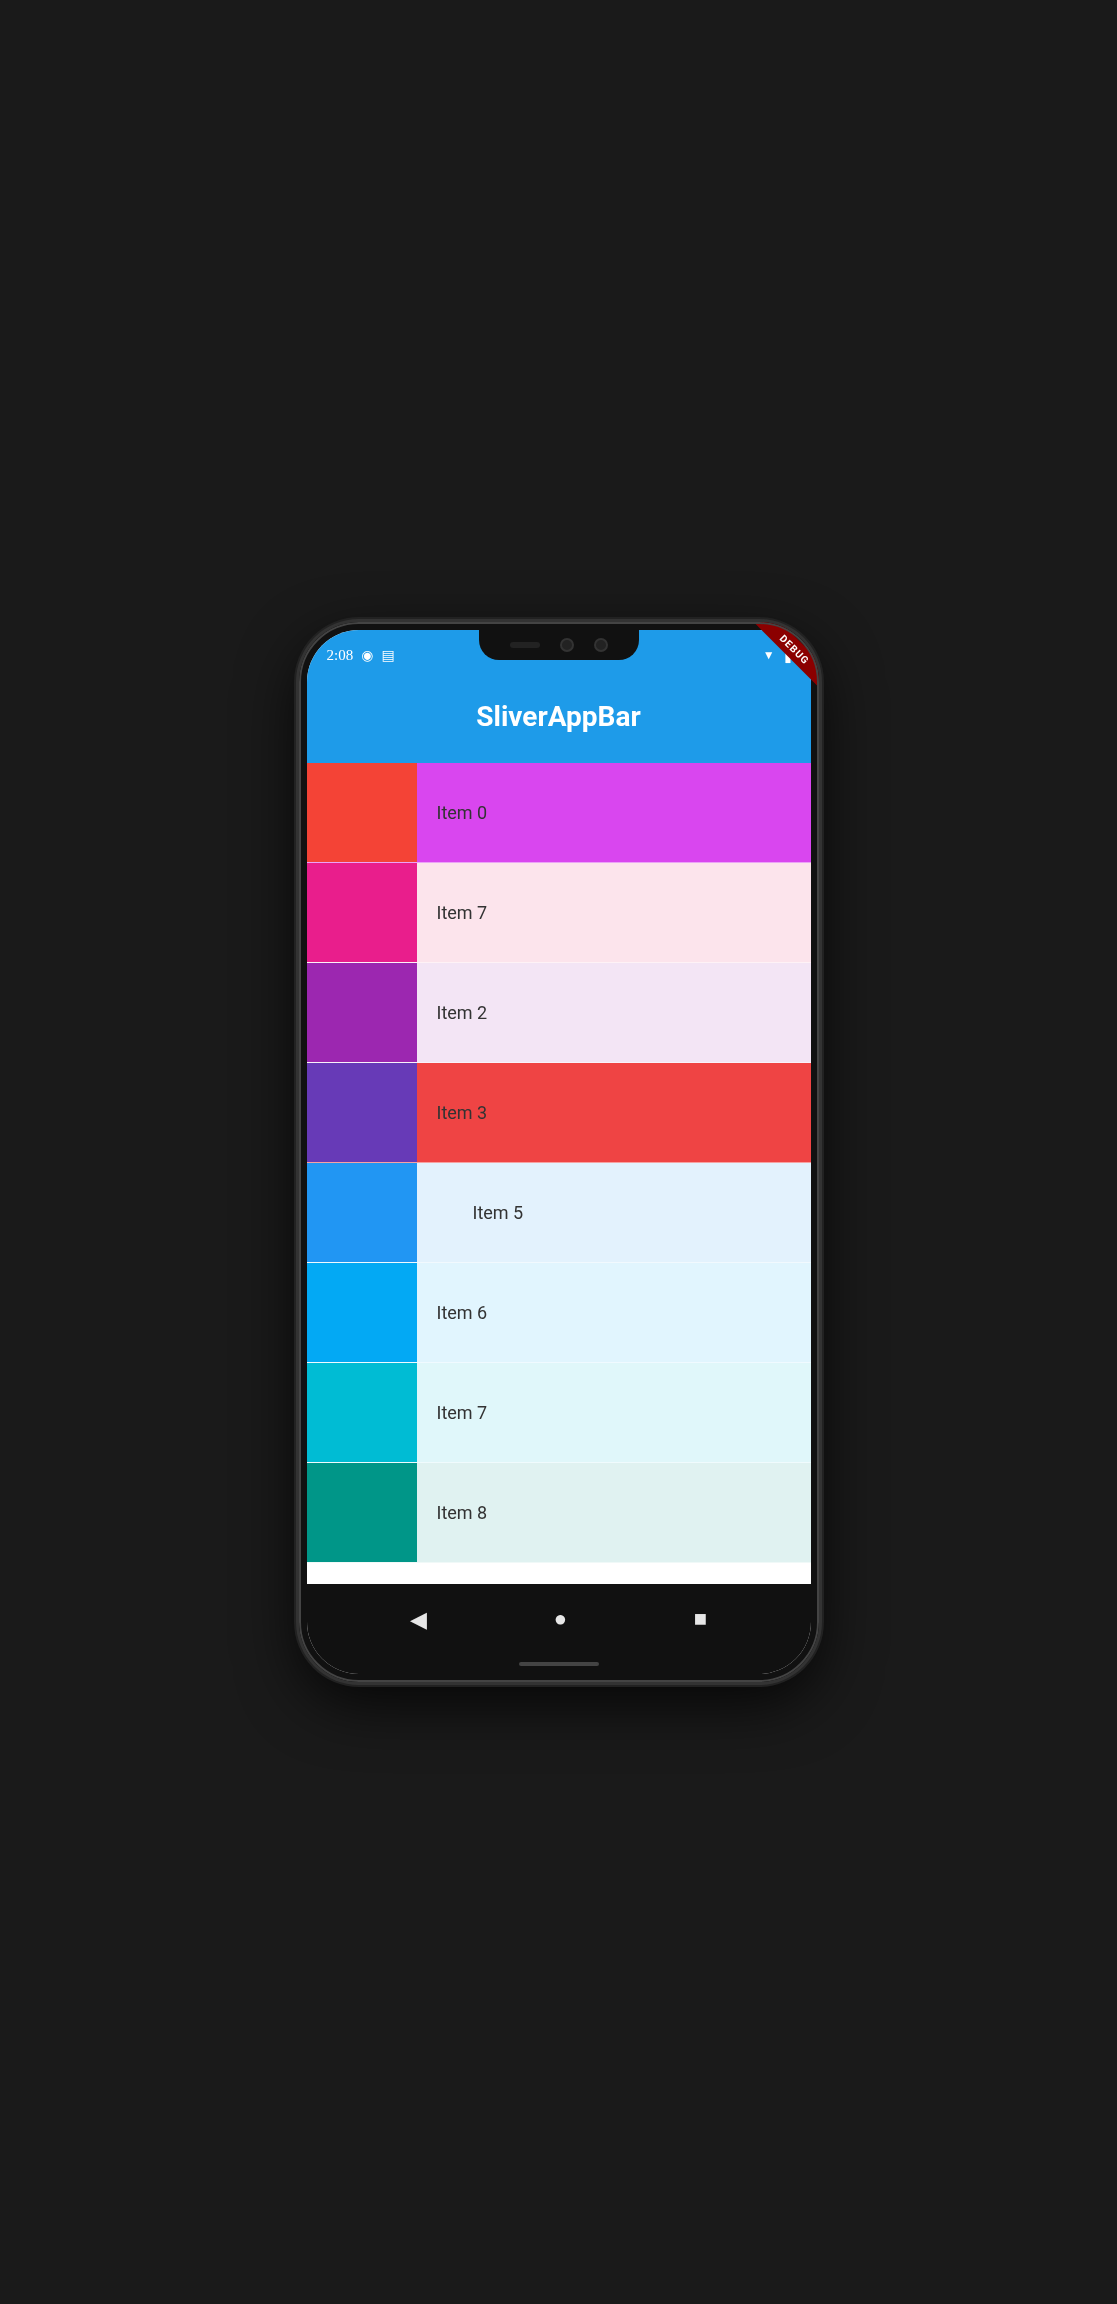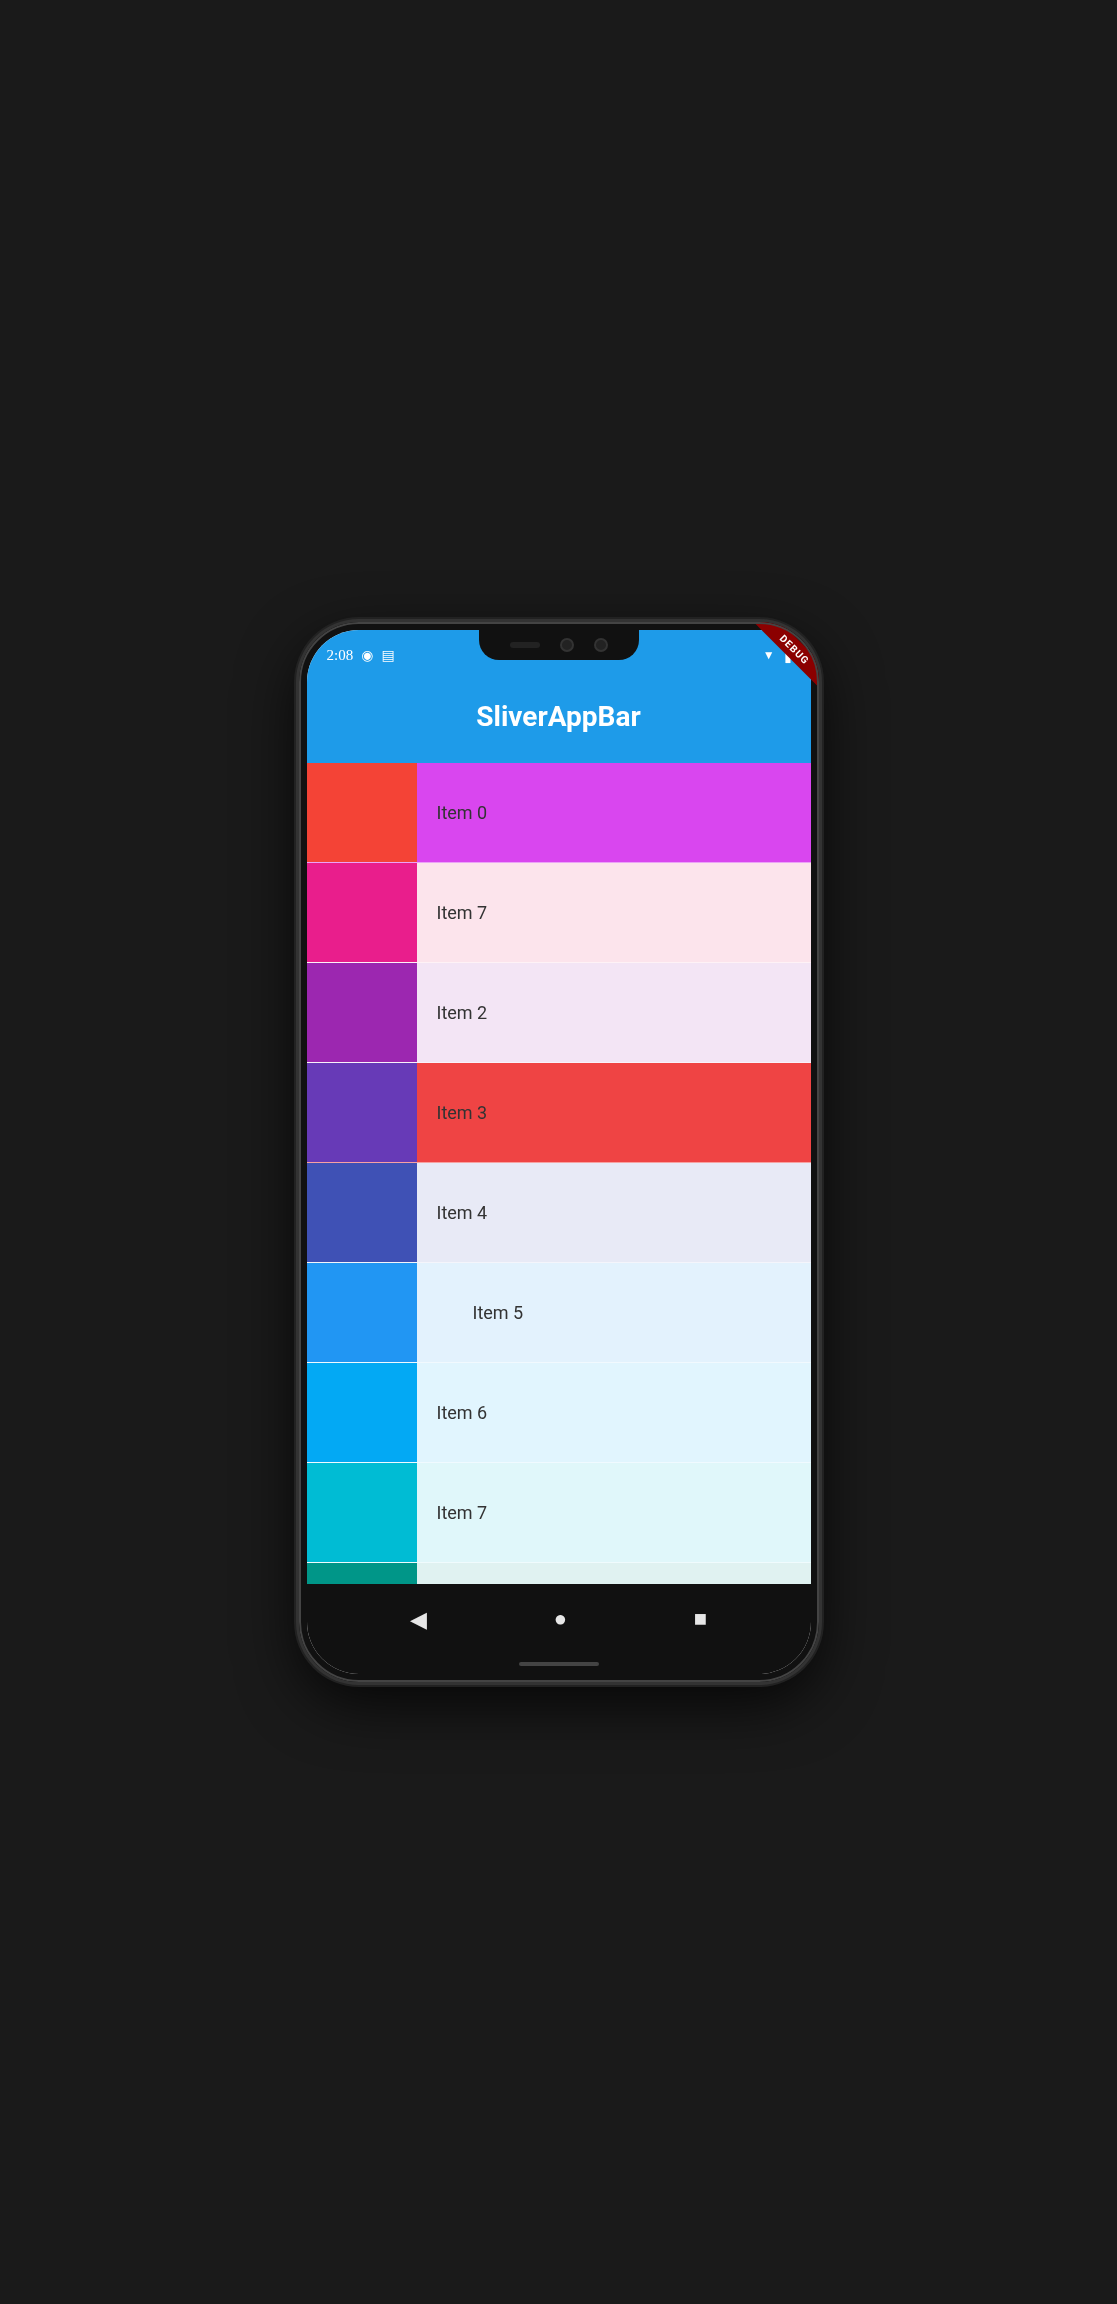--- a/index.html
+++ b/index.html
@@ -256,24 +256,20 @@
           <div class="list-item-text">Item 7</div>
         </div>
         <div class="list-item" style="background: rgb(243, 229, 245);">
           <div class="list-item-color" style="background: rgb(156, 39, 176);"></div>
           <div class="list-item-text">Item 2</div>
         </div>
         <div class="list-item" style="background: #ef4444;">
           <div class="list-item-color" style="background: rgb(103, 58, 183);"></div>
           <div class="list-item-text">Item 3</div>
         </div>
-        <div class="list-item" style="background: rgb(232, 234, 246);">
-          <div class="list-item-color" style="background: rgb(63, 81, 181);"></div>
-          <div class="list-item-text">Item 4</div>
-        </div>
         <div class="list-item" style="background: rgb(227, 242, 253); gap: 36px;">
           <div class="list-item-color" style="background: rgb(33, 150, 243);"></div>
           <div class="list-item-text">Item 5</div>
         </div>
         <div class="list-item" style="background: rgb(225, 245, 254);">
           <div class="list-item-color" style="background: rgb(3, 169, 244);"></div>
           <div class="list-item-text">Item 6</div>
         </div>
         <div class="list-item" style="background: rgb(224, 247, 250);">
           <div class="list-item-color" style="background: rgb(0, 188, 212);"></div>

